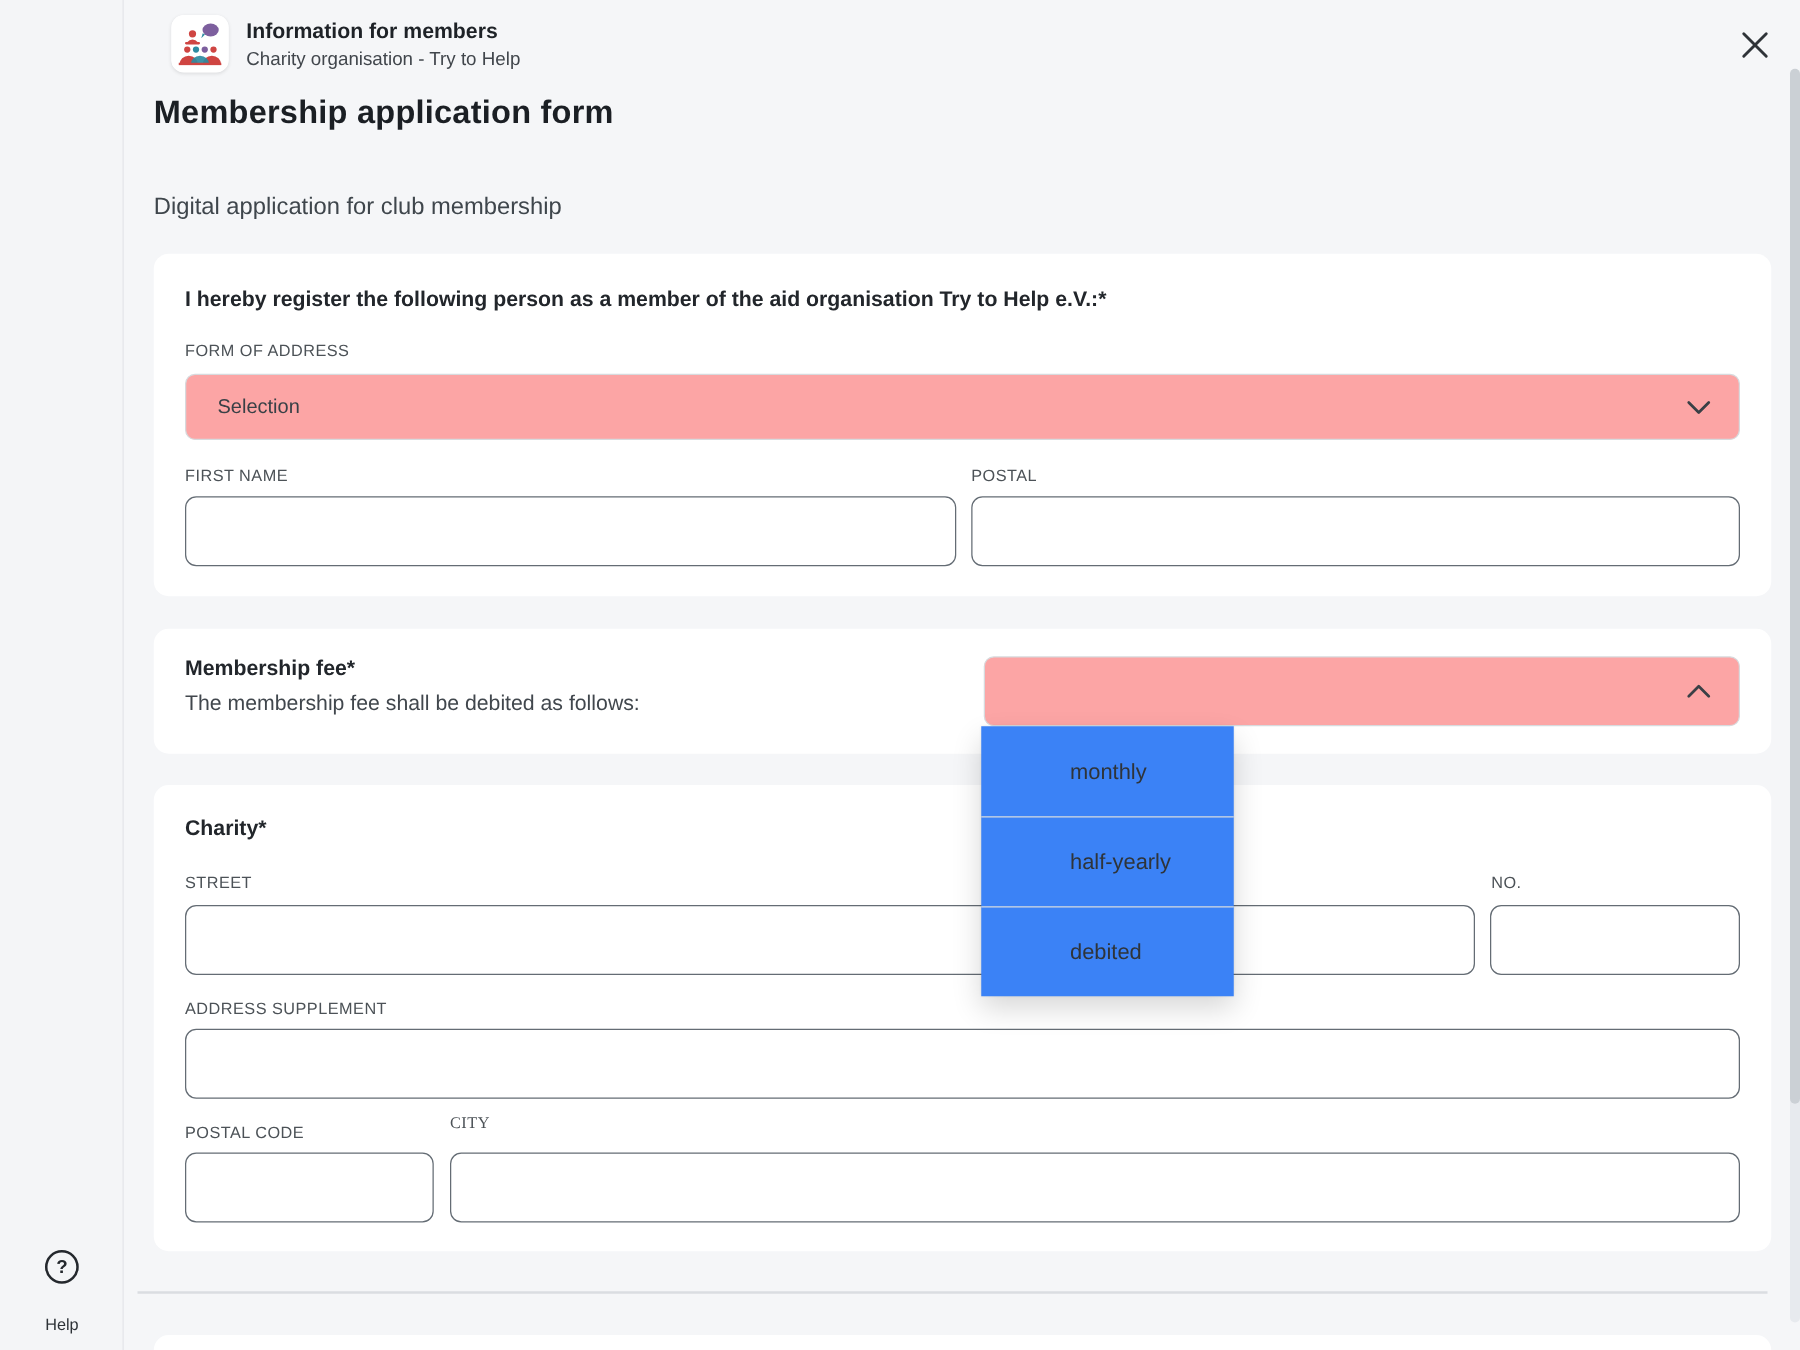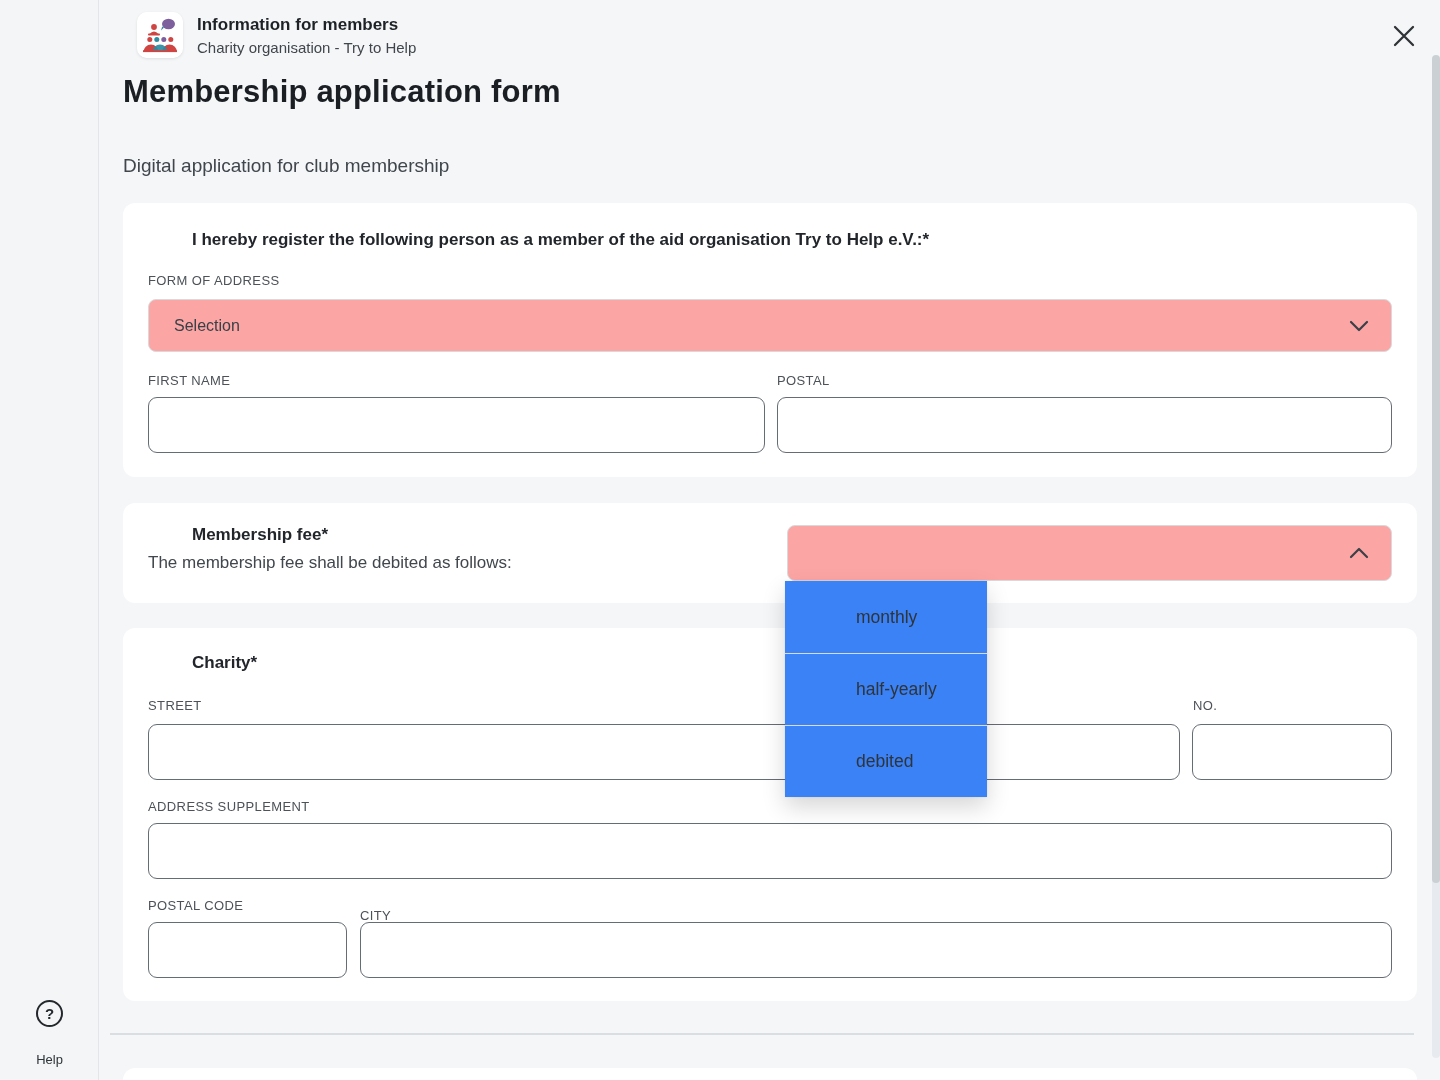--- a/index.html
+++ b/index.html
@@ -24,30 +24,30 @@
   
   .main { left:100px; top:0; width:1340px; height:900px; background:#f5f6f8; }
 
   .app-icon { left:37px; top:12px; width:46px; height:46px; background:#ffffff; border-radius:10px;
               box-shadow:0 1px 3px rgba(0,0,0,.10); overflow:hidden; }
   .hdr-title { left:97px; top:15px; font-size:17px; font-weight:700; color:#1e2227; }
   .hdr-sub   { left:97px; top:39px; font-size:15px; color:#41464c; }
   .close-btn { left:1288px; top:20px; width:32px; height:32px; background:none; border:none; cursor:pointer;
                display:flex; align-items:center; justify-content:center; }
 
-  .h1 { left:23px; top:74px; font-size:31px; font-weight:700; color:#1b1f24; letter-spacing:.2px; }
+  .h1 { left:23px; top:74px; font-size:26px; font-weight:700; color:#1b1f24; letter-spacing:.2px; }
   .page-sub { left:23px; top:155px; font-size:19px; color:#3f464c; }
 
   .card { background:#ffffff; border-radius:12px; position:absolute; }
   .card1 { left:23px; top:203px; width:1294px; height:274px; }
   .card2 { left:23px; top:503px; width:1294px; height:100px; }
   .card3 { left:23px; top:628px; width:1294px; height:373px; }
   .card4 { left:23px; top:1068px; width:1294px; height:40px; border-radius:12px 12px 0 0; }
 
-  .card-title { position:absolute; left:25px; font-size:17px; font-weight:700; color:#22262b;margin-left:44px; }
+  .card-title { position:absolute; left:25px; font-size:17px; font-weight:700; color:#22262b; }
   .card-desc  { position:absolute; left:25px; font-size:17px; color:#41474d; }
   .field-label { position:absolute; font-size:13px; color:#4c5257; letter-spacing:.03em; }
 
   .select { position:absolute; background:#fca5a5; border:1px solid #d7dadd; border-radius:8px;
             display:flex; align-items:center; padding:0 22px 0 25px; cursor:pointer; }
   .select .sel-text { font-size:16px; color:#394046; flex:1; }
   .inp { position:absolute; background:#fff; border:1px solid #646c74; border-radius:9px;
          font-family:inherit; font-size:16px; color:#22262b; padding:0 16px; }
 
   
@@ -72,21 +72,21 @@
 
   
   .adr-title { top:25px; }
   .lab-street { left:25px; top:70px; }
   .lab-no     { left:1070px; top:70px; }
   .inp-street { left:25px; top:96px; width:1032px; height:56px; }
   .inp-no     { left:1069px; top:96px; width:200px; height:56px; }
   .lab-supp   { left:25px; top:171px; }
   .inp-supp   { left:25px; top:195px; width:1244px; height:56px; }
   .lab-postal { left:25px; top:270px; }
-  .lab-city   { left:237px; top:280px; }
+  .lab-city   { left:237px; top:262px;font-family:Liberation Serif, serif; }
   .inp-postal { left:25px; top:294px; width:199px; height:56px; }
   .inp-city   { left:237px; top:294px; width:1032px; height:56px; }
 
   .divider { left:10px; top:1033px; width:1304px; height:2px; background:#dadde1; }
 
   
   .scroll-track { left:1432px; top:870px; width:8px; height:188px; background:#e7eaee; border-radius:4px; }
   .scroll-thumb { left:1432px; top:55px; width:8px; height:828px; background:#cbd0d5; border-radius:4px; }
 </style>
 </head>

